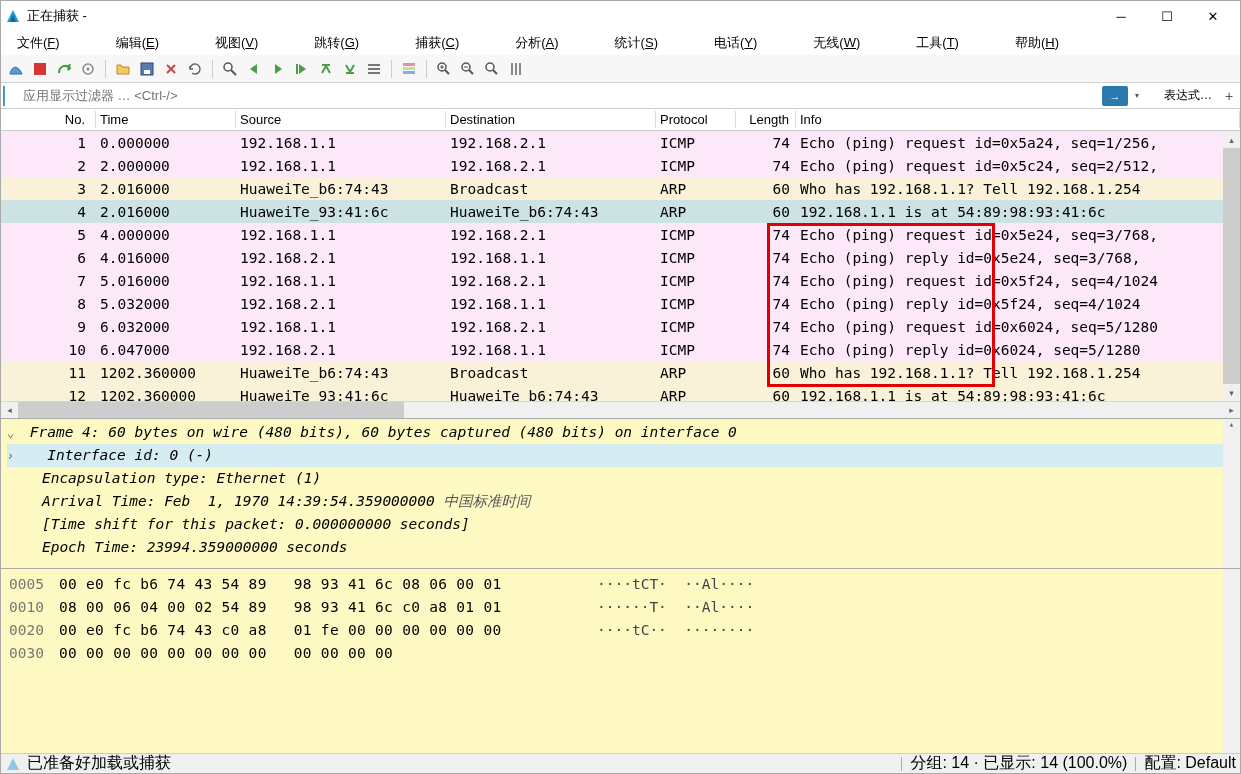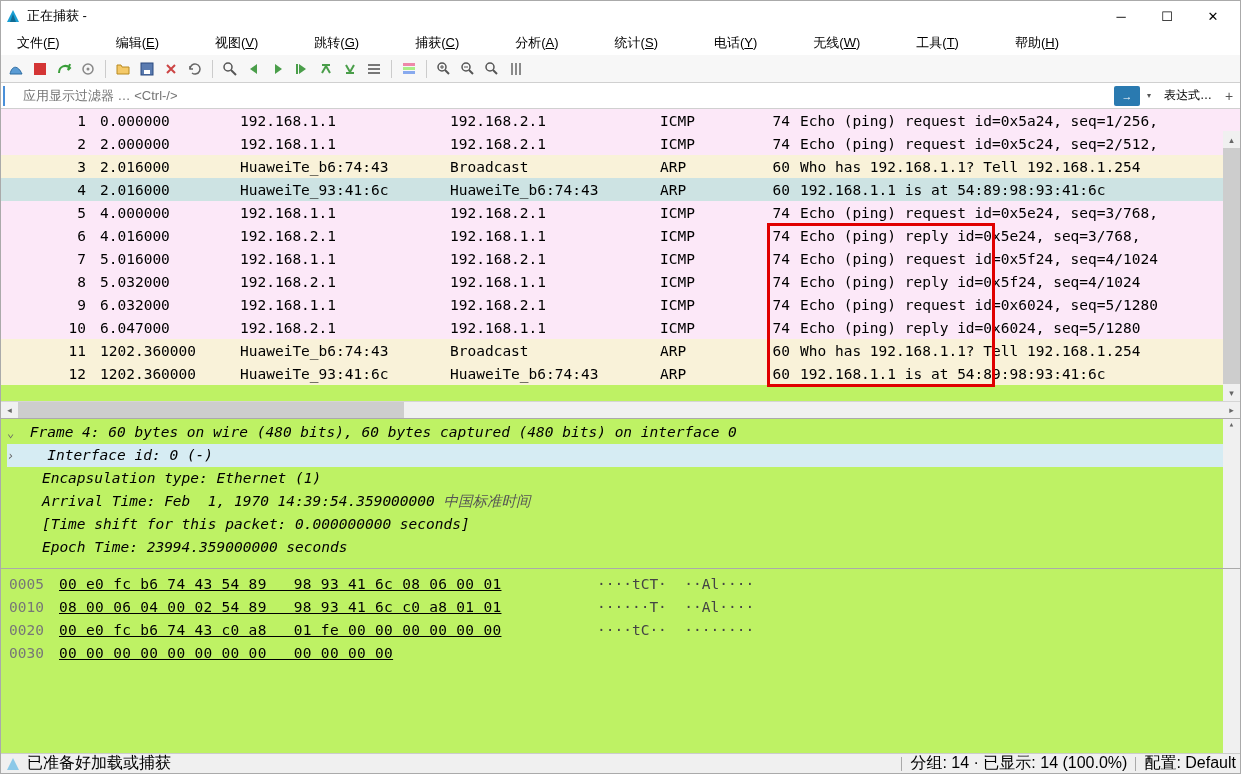--- a/index.html
+++ b/index.html
@@ -1,35 +1,35 @@
 <!DOCTYPE html>
 <html><head>
 <meta charset="utf-8">
 <style>
 * { margin: 0; padding: 0; box-sizing: border-box; }
 body { font-family: "Segoe UI", Tahoma, sans-serif; font-size: 12px; background: #f0f0f0; overflow: hidden; }
-.window { width: 1241px; height: 774px; background: #bef264; display: flex; flex-direction: column; border: 1px solid #aaa; }
+.window { width: 1241px; height: 774px; background: #fef9c3; display: flex; flex-direction: column; border: 1px solid #aaa; }
 .titlebar { height: 30px; display: flex; align-items: center; padding: 0 4px; background: #fff; }
 .titlebar .appicon { width: 16px; height: 16px; margin-right: 6px; }
 .titlebar .title { flex: 1; font-size: 13px; }
 .wincontrols { display: flex; }
 .wincontrols div { width: 46px; height: 30px; display: flex; align-items: center; justify-content: center; font-size: 13px; font-family: Arial; }
 .menubar { height: 24px; display: flex; align-items: center; padding: 0 8px; background: #fff; font-size: 13px; gap: 40px; }
 .menubar span { padding: 2px 8px; cursor: default; }
 .menubar span u { text-decoration: underline; }
 .toolbar { height: 28px; display: flex; align-items: center; padding: 0 4px; gap: 2px; background: #f7f7f7; border-bottom: 1px solid #d0d0d0; }
 .tbtn { width: 22px; height: 22px; display: flex; align-items: center; justify-content: center; border: 1px solid transparent; border-radius: 2px; }
 .tsep { width: 1px; height: 18px; background: #ccc; margin: 0 4px; }
 .filterbar { height: 26px; display: flex; align-items: center; padding: 0 2px; background: #fff; border-bottom: 1px solid #d0d0d0; }
 .filter-icon { width: 14px; height: 20px; border-left: 2px solid #4a90d9; margin-right: 2px; }
 .filter-input { flex: 1; border: none; outline: none; font-size: 13px; font-family: inherit; color: #888; padding: 2px 4px; }
 .filter-right { display: flex; align-items: center; gap: 2px; }
 .arrowbox { width: 26px; height: 20px; background: #2a7ab0; color: #fff; display: flex; align-items: center; justify-content: center; font-size: 11px; border-radius: 2px; }
 .dd { width: 14px; height: 20px; display: flex; align-items: center; justify-content: center; font-size: 8px; color: #555; }
-.expr { padding: 0 6px; font-size: 12px; }
+.expr { padding: 0 6px; font-size: 12px; margin-left: 12px; }
 .plus { width: 18px; font-size: 14px; text-align: center; color: #555; }
 .packets { flex: 0 0 auto; height: 310px; display: flex; flex-direction: column; border-bottom: 1px solid #aaa; overflow: hidden; position: relative; }
 .phead { display: flex; background: #fff; border-bottom: 1px solid #ccc; font-size: 13px; font-family: Consolas, monospace; height: 22px; align-items: center; }
 .phead div, .prow div { padding: 1px 4px; overflow: hidden; white-space: nowrap; }
 .c-no { width: 95px; text-align: right; padding-right: 10px !important; }
 .c-time { width: 140px; }
 .c-src { width: 210px; }
 .c-dst { width: 210px; }
 .c-proto { width: 80px; }
 .c-len { width: 60px; text-align: right; padding-right: 6px !important; }
@@ -50,21 +50,21 @@
 .vscr .vtrack { flex:1; background:#f0f0f0; }
 .vscr .vthumb { height:100%; background:#cdcdcd; }
 .details { flex: 0 0 auto; height: 150px; overflow: hidden; font-family: Consolas, monospace; font-size: 14.5px; border-bottom: 1px solid #aaa; padding: 2px 6px; position:relative; }
 .details .drow { white-space: pre; height: 23px; line-height: 23px; font-style: italic; }
 .details .caret::before { content: "⌄"; display:inline-block; width:14px; color:#666; font-size:12px; }
 .details .caretr::before { content: "›"; display:inline-block; width:14px; color:#666; font-size:12px; }
 .details .sel { background: #d6ecf3; }
 .details .cn { color: #555; }
 .hexpane { flex: 1; overflow: hidden; font-family: Consolas, monospace; font-size: 14.5px; padding: 4px 8px; line-height: 23px; position: relative; }
 .hexpane .off { color: #777; display:inline-block; width:50px; }
-.hexpane .hx { display:inline-block; width: 500px; letter-spacing: 0.3px; text-decoration: underline; }
+.hexpane .hx { display:inline-block; width: 500px; letter-spacing: 0.3px; }
 .hexpane .asc { display:inline-block; color: #444; margin-left: 38px; }
 .status { height: 20px; background: #f0f0f0; border-top: 1px solid #ccc; display: flex; align-items: center; font-size: 16px; padding: 0 4px; overflow: hidden; }
 .status .sicon { width:16px; height:16px; margin-right:6px; }
 .status .s1 { flex:1; overflow:hidden; }
 .status .sep { width:1px; height:14px; background:#aaa; margin: 0 8px; }
 svg { display: block; }
 </style>
 </head>
 <body>
 
@@ -230,20 +230,29 @@
     <input class="filter-input" placeholder="应用显示过滤器 … &lt;Ctrl-/&gt;" style="">
     <div class="filter-right">
       <div class="arrowbox">→</div>
       <div class="dd">▾</div>
       <span class="expr">表达式…</span>
       <span class="plus">+</span>
     </div>
   </div>
 
   <div class="packets">
+    <div class="phead">
+      <div class="c-no">No.</div>
+      <div class="c-time">Time</div>
+      <div class="c-src">Source</div>
+      <div class="c-dst">Destination</div>
+      <div class="c-proto">Protocol</div>
+      <div class="c-len">Length</div>
+      <div class="c-info">Info</div>
+    </div>
     <div class="pbody" id="pbody">
         <div class="prow pink">
           <div class="c-no">1</div>
           <div class="c-time">0.000000</div>
           <div class="c-src">192.168.1.1</div>
           <div class="c-dst">192.168.2.1</div>
           <div class="c-proto">ICMP</div>
           <div class="c-len">74</div>
           <div class="c-info">Echo (ping) request  id=0x5a24, seq=1/256,</div>
         </div>

